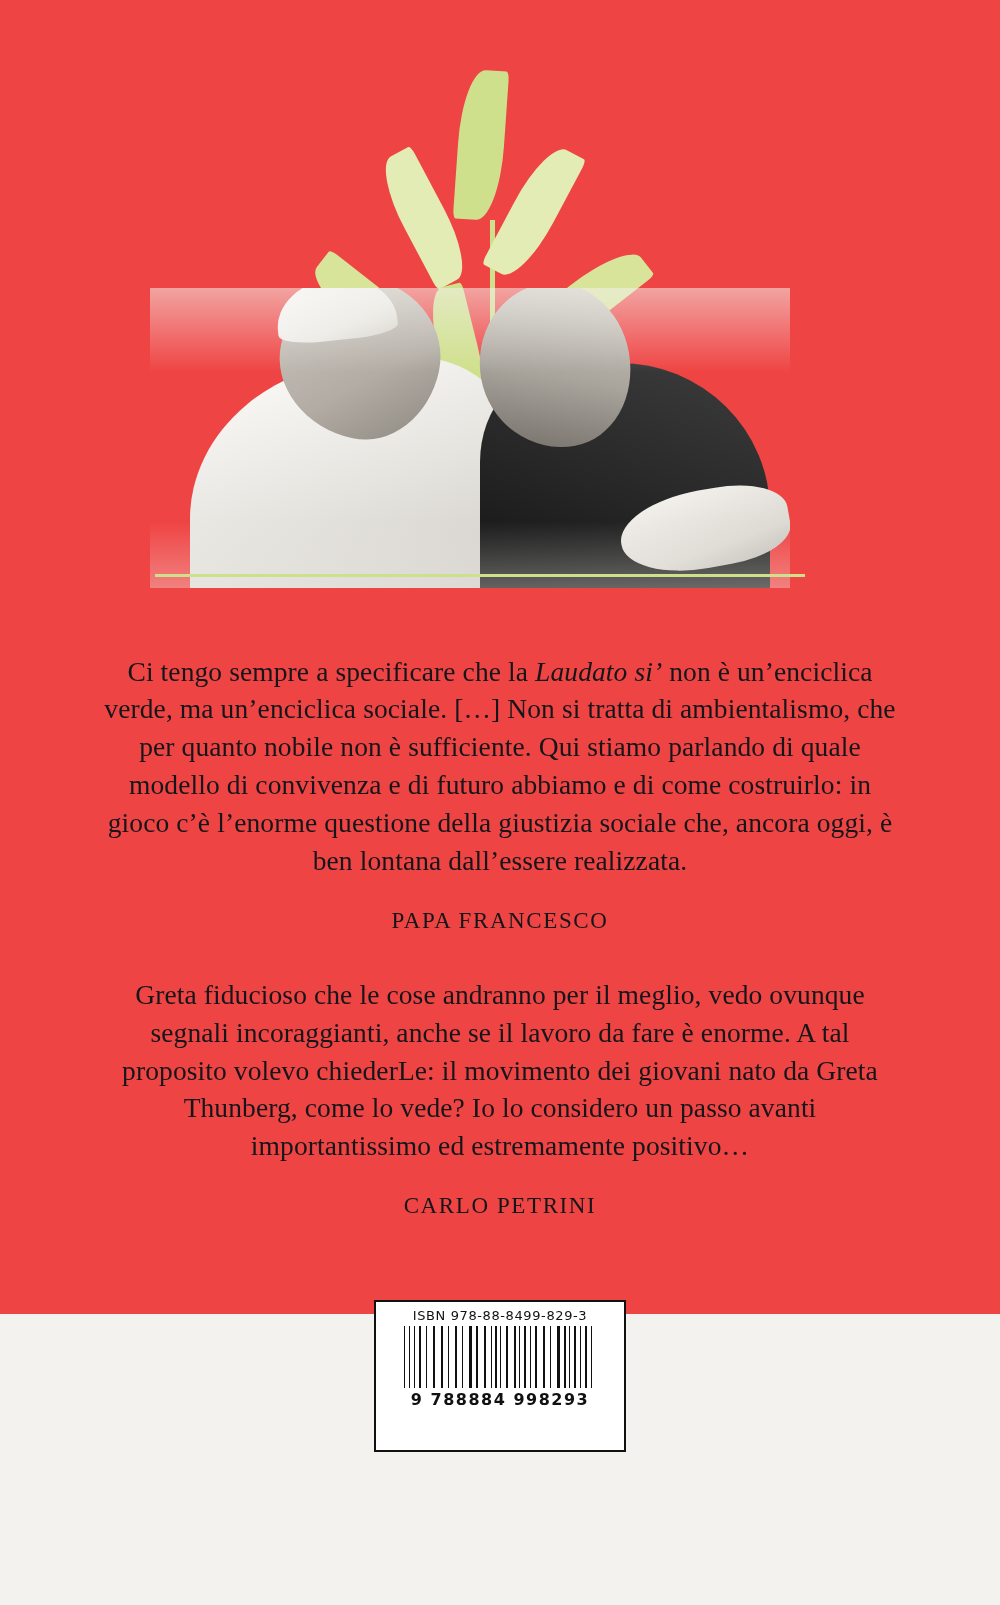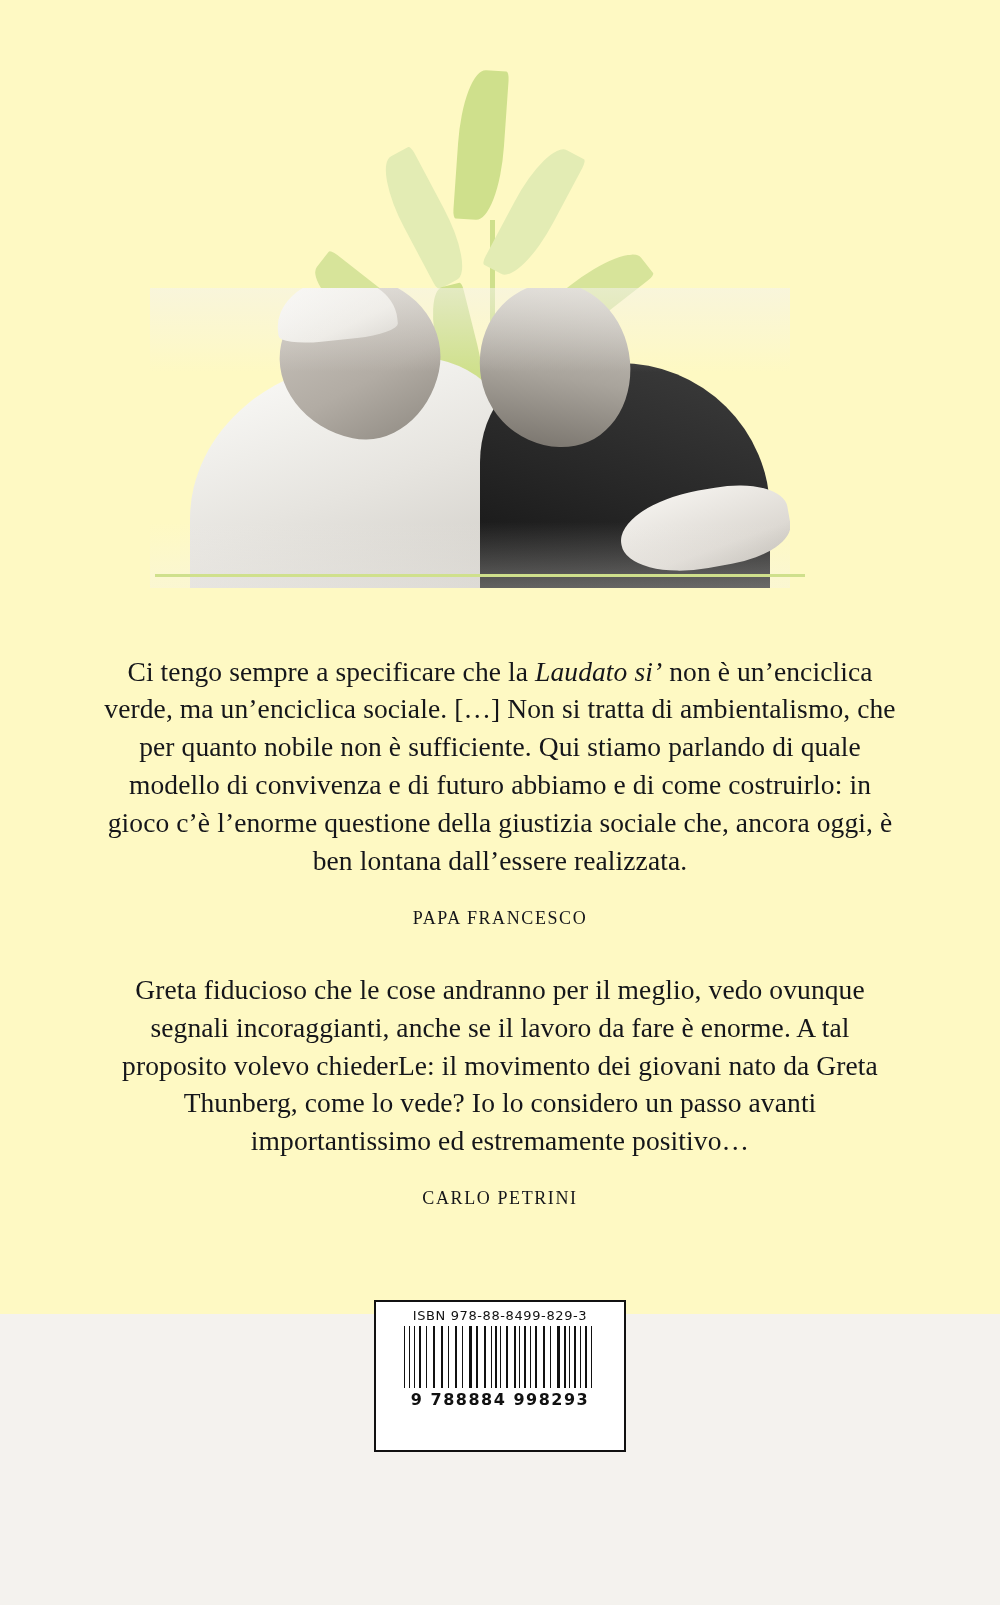--- a/index.html
+++ b/index.html
@@ -13,21 +13,21 @@
     font-family: "Liberation Serif", serif;
     color: #1a1a1a;
     overflow: hidden;
     position: relative;
   }
 
   .page {
     position: relative;
     width: 1000px;
     height: 1314px;
-    background: #fef9c3;
+    background: #ef4444;
     text-decoration: underline;
   }
 
   
   .cover-art {
     position: absolute;
     left: 0;
     top: 60px;
     width: 1000px;
     height: 520px;
@@ -160,21 +160,21 @@
   .quote-text {
     font-size: 27.5px;
     line-height: 1.38;
     color: #15161a;
     letter-spacing: 0.1px;
   }
 
   .quote-text em { font-style: italic; }
 
   .attribution {
-    font-size: 18px;
+    font-size: 23px;
     letter-spacing: 1.6px;
     margin-top: 17px;
     margin-bottom: 42px;
     color: #15161a;
   }
 
   .quote-block-2 .attribution { margin-bottom: 0; }
 
   
   .barcode-box {

